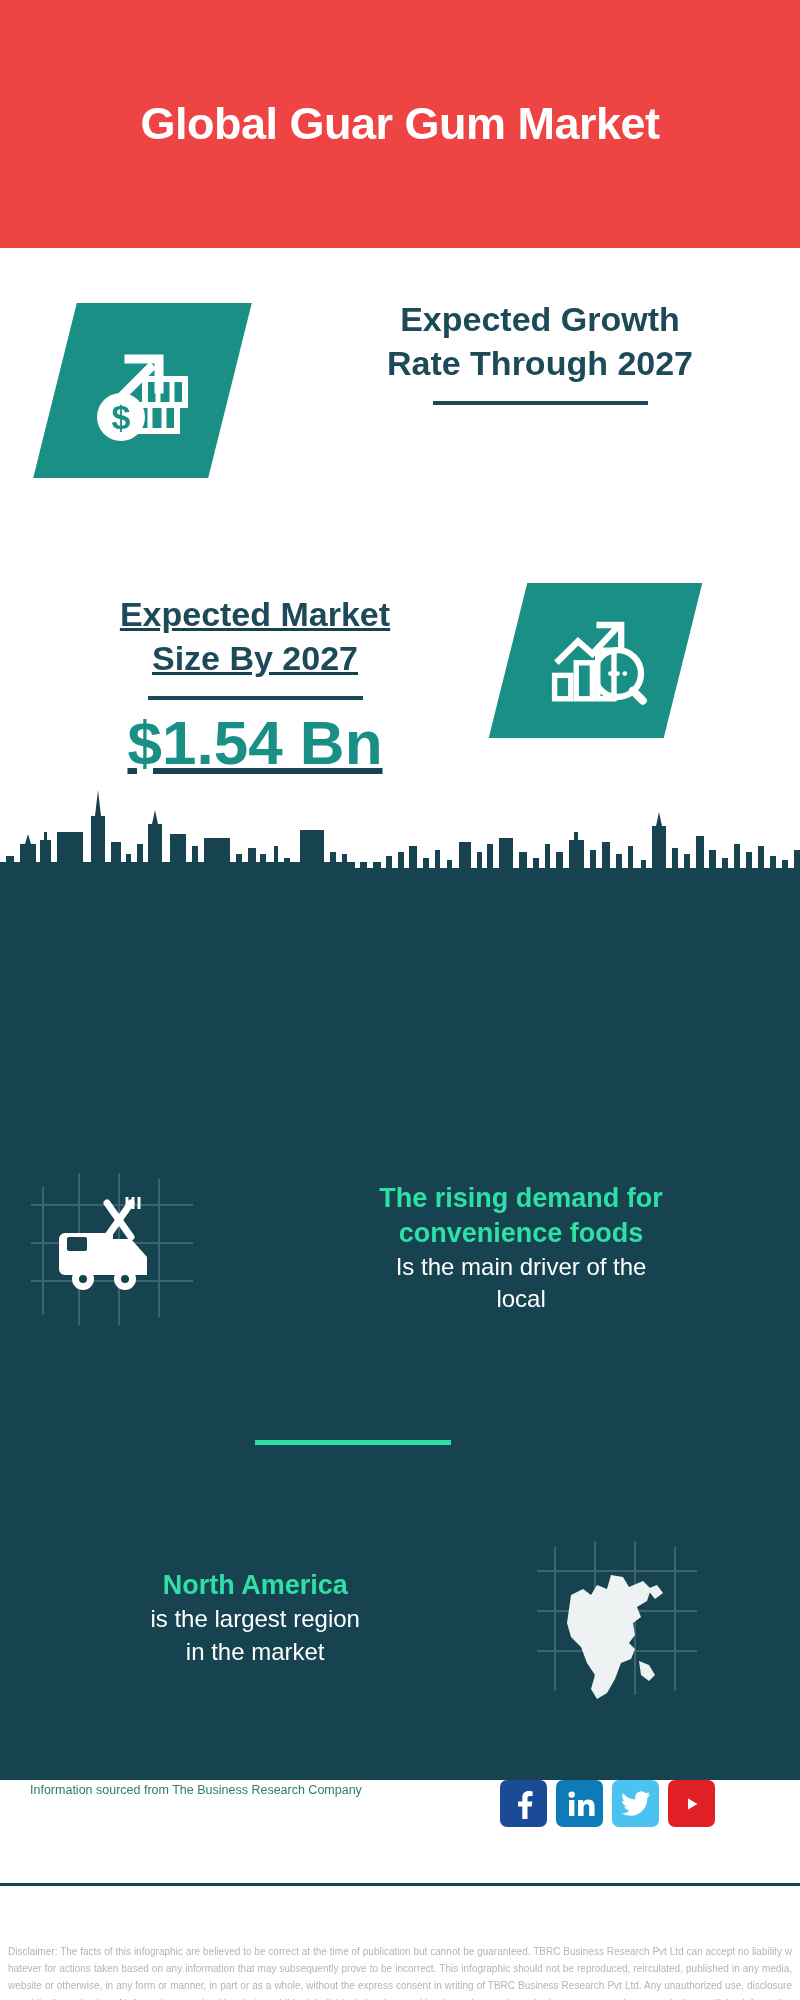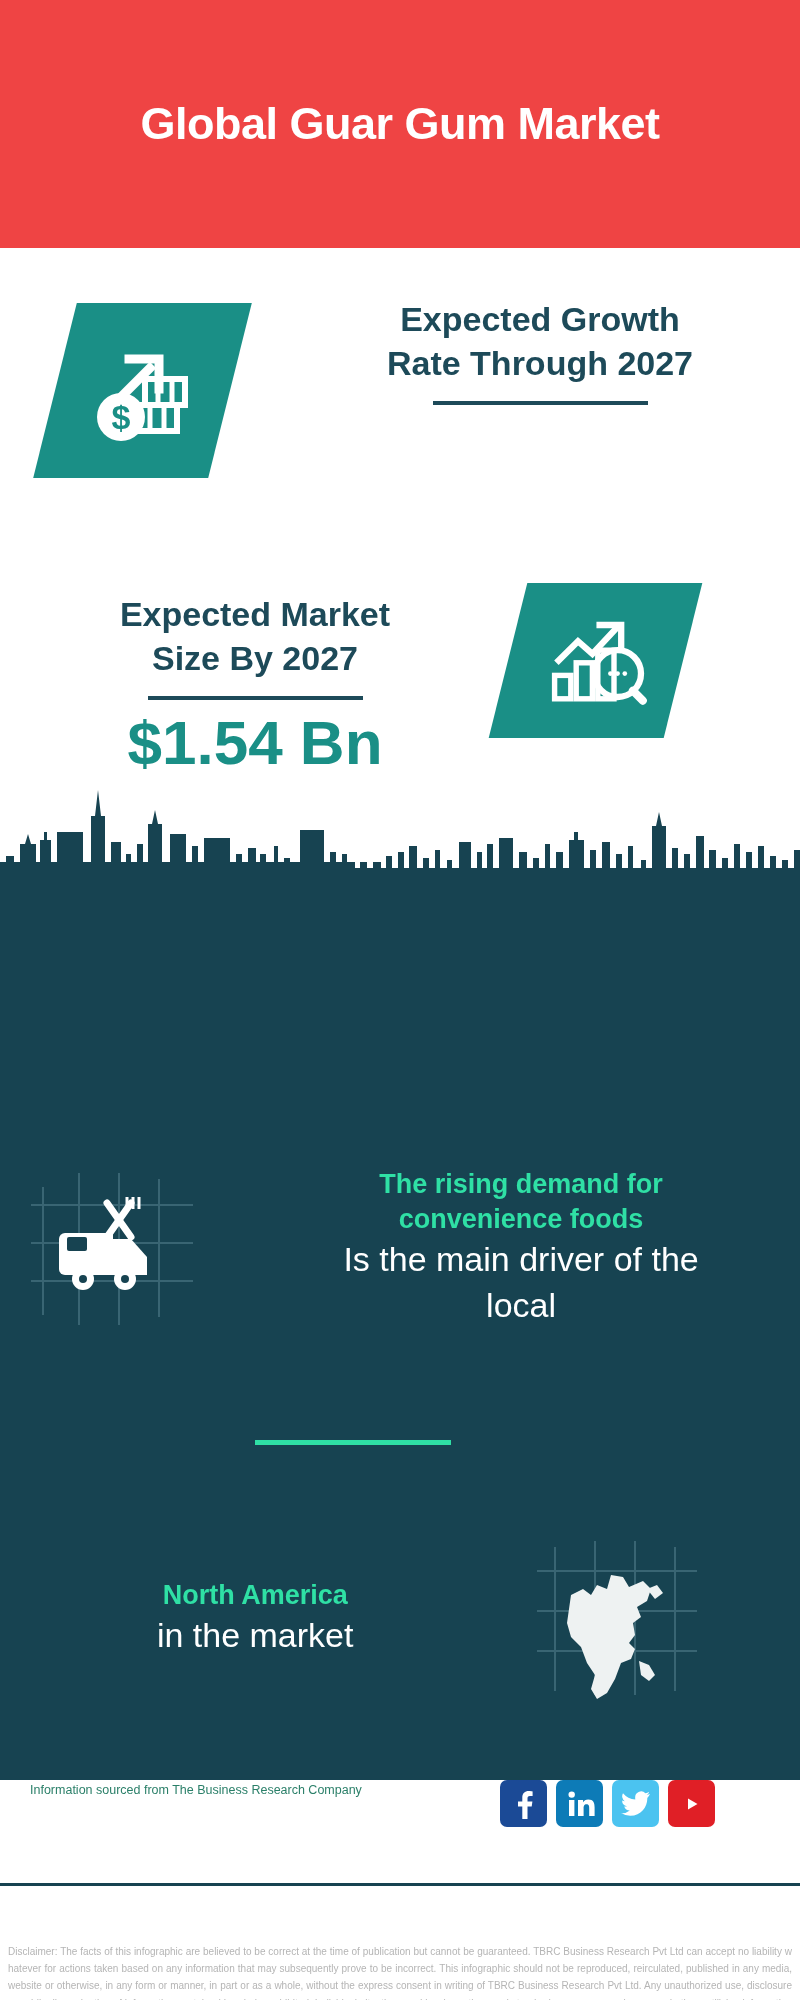--- a/index.html
+++ b/index.html
@@ -28,21 +28,21 @@
     transform:skewX(-14deg);
   }
   #growth-icon-shape{left:55px;top:55px;width:175px;height:175px;}
   #size-icon-shape{left:508px;top:35px;width:175px;height:155px;}
   .para-inner{
     position:absolute;inset:0;transform:skewX(14deg);
     display:flex;align-items:center;justify-content:center;
   }
   .stat-text{position:absolute;text-align:center;}
   #growth-text{left:330px;top:50px;width:420px;}
-  #size-text{left:45px;top:45px;width:420px;}
+  #size-text{left:45px;top:45px;width:420px;text-decoration:underline;}
   .stat-title{
     font-size:34px;line-height:1.28;font-weight:bold;color:#1d4a59;margin:0;
   }
   .rule{height:4px;background:#1d4a59;margin:16px auto 10px auto;width:215px;}
   .stat-value{
     font-size:62px;font-weight:bold;color:#1a8f86;margin:0;line-height:1.05;
   }
 
   #size-block{top:548px;height:240px;}
 
@@ -60,21 +60,21 @@
   .row{position:absolute;display:flex;align-items:center;}
   #driver-row{left:0;top:1165px;width:800px;gap:13px;}
   #region-row{left:0;top:1535px;width:720px;}
 
   .icon-cell{width:230px;display:flex;align-items:center;justify-content:center;}
   .msg-cell{width:560px;text-align:center;}
   .msg-accent{
     font-size:27px;font-weight:bold;color:#2fe0a5;line-height:1.3;margin:0;
   }
   .msg-plain{
-    font-size:34px;color:#ffffff;line-height:1.35;margin:0;font-weight:normal;
+    font-size:24px;color:#ffffff;line-height:1.35;margin:0;font-weight:normal;
   }
   .mid-rule{
     position:absolute;left:255px;top:1440px;width:196px;height:5px;background:#2fe0a5;
   }
 
   
   .footer{
     position:absolute;left:0;top:1780px;width:800px;height:103px;background:#ffffff;
     display:flex;align-items:flex-start;
   }
@@ -195,20 +195,21 @@
       <p class="msg-plain">Is the main driver of the</p>
       <p class="msg-plain">local</p>
     </div>
   </div>
 
   <div class="mid-rule"></div>
 
   <div class="row" id="region-row">
     <div class="msg-cell">
       <p class="msg-accent">North America</p>
+      <p class="msg-plain">is the largest region</p>
       <p class="msg-plain">in the market</p>
     </div>
     <div class="icon-cell">
       <svg width="176" height="166" viewBox="0 0 176 166">
         <g stroke="#3f6b79" stroke-width="2" opacity="0.85">
           <line x1="28" y1="12" x2="28" y2="156"></line>
           <line x1="68" y1="6" x2="68" y2="160"></line>
           <line x1="108" y1="6" x2="108" y2="160"></line>
           <line x1="148" y1="12" x2="148" y2="156"></line>
           <line x1="10" y1="36" x2="170" y2="36"></line>

